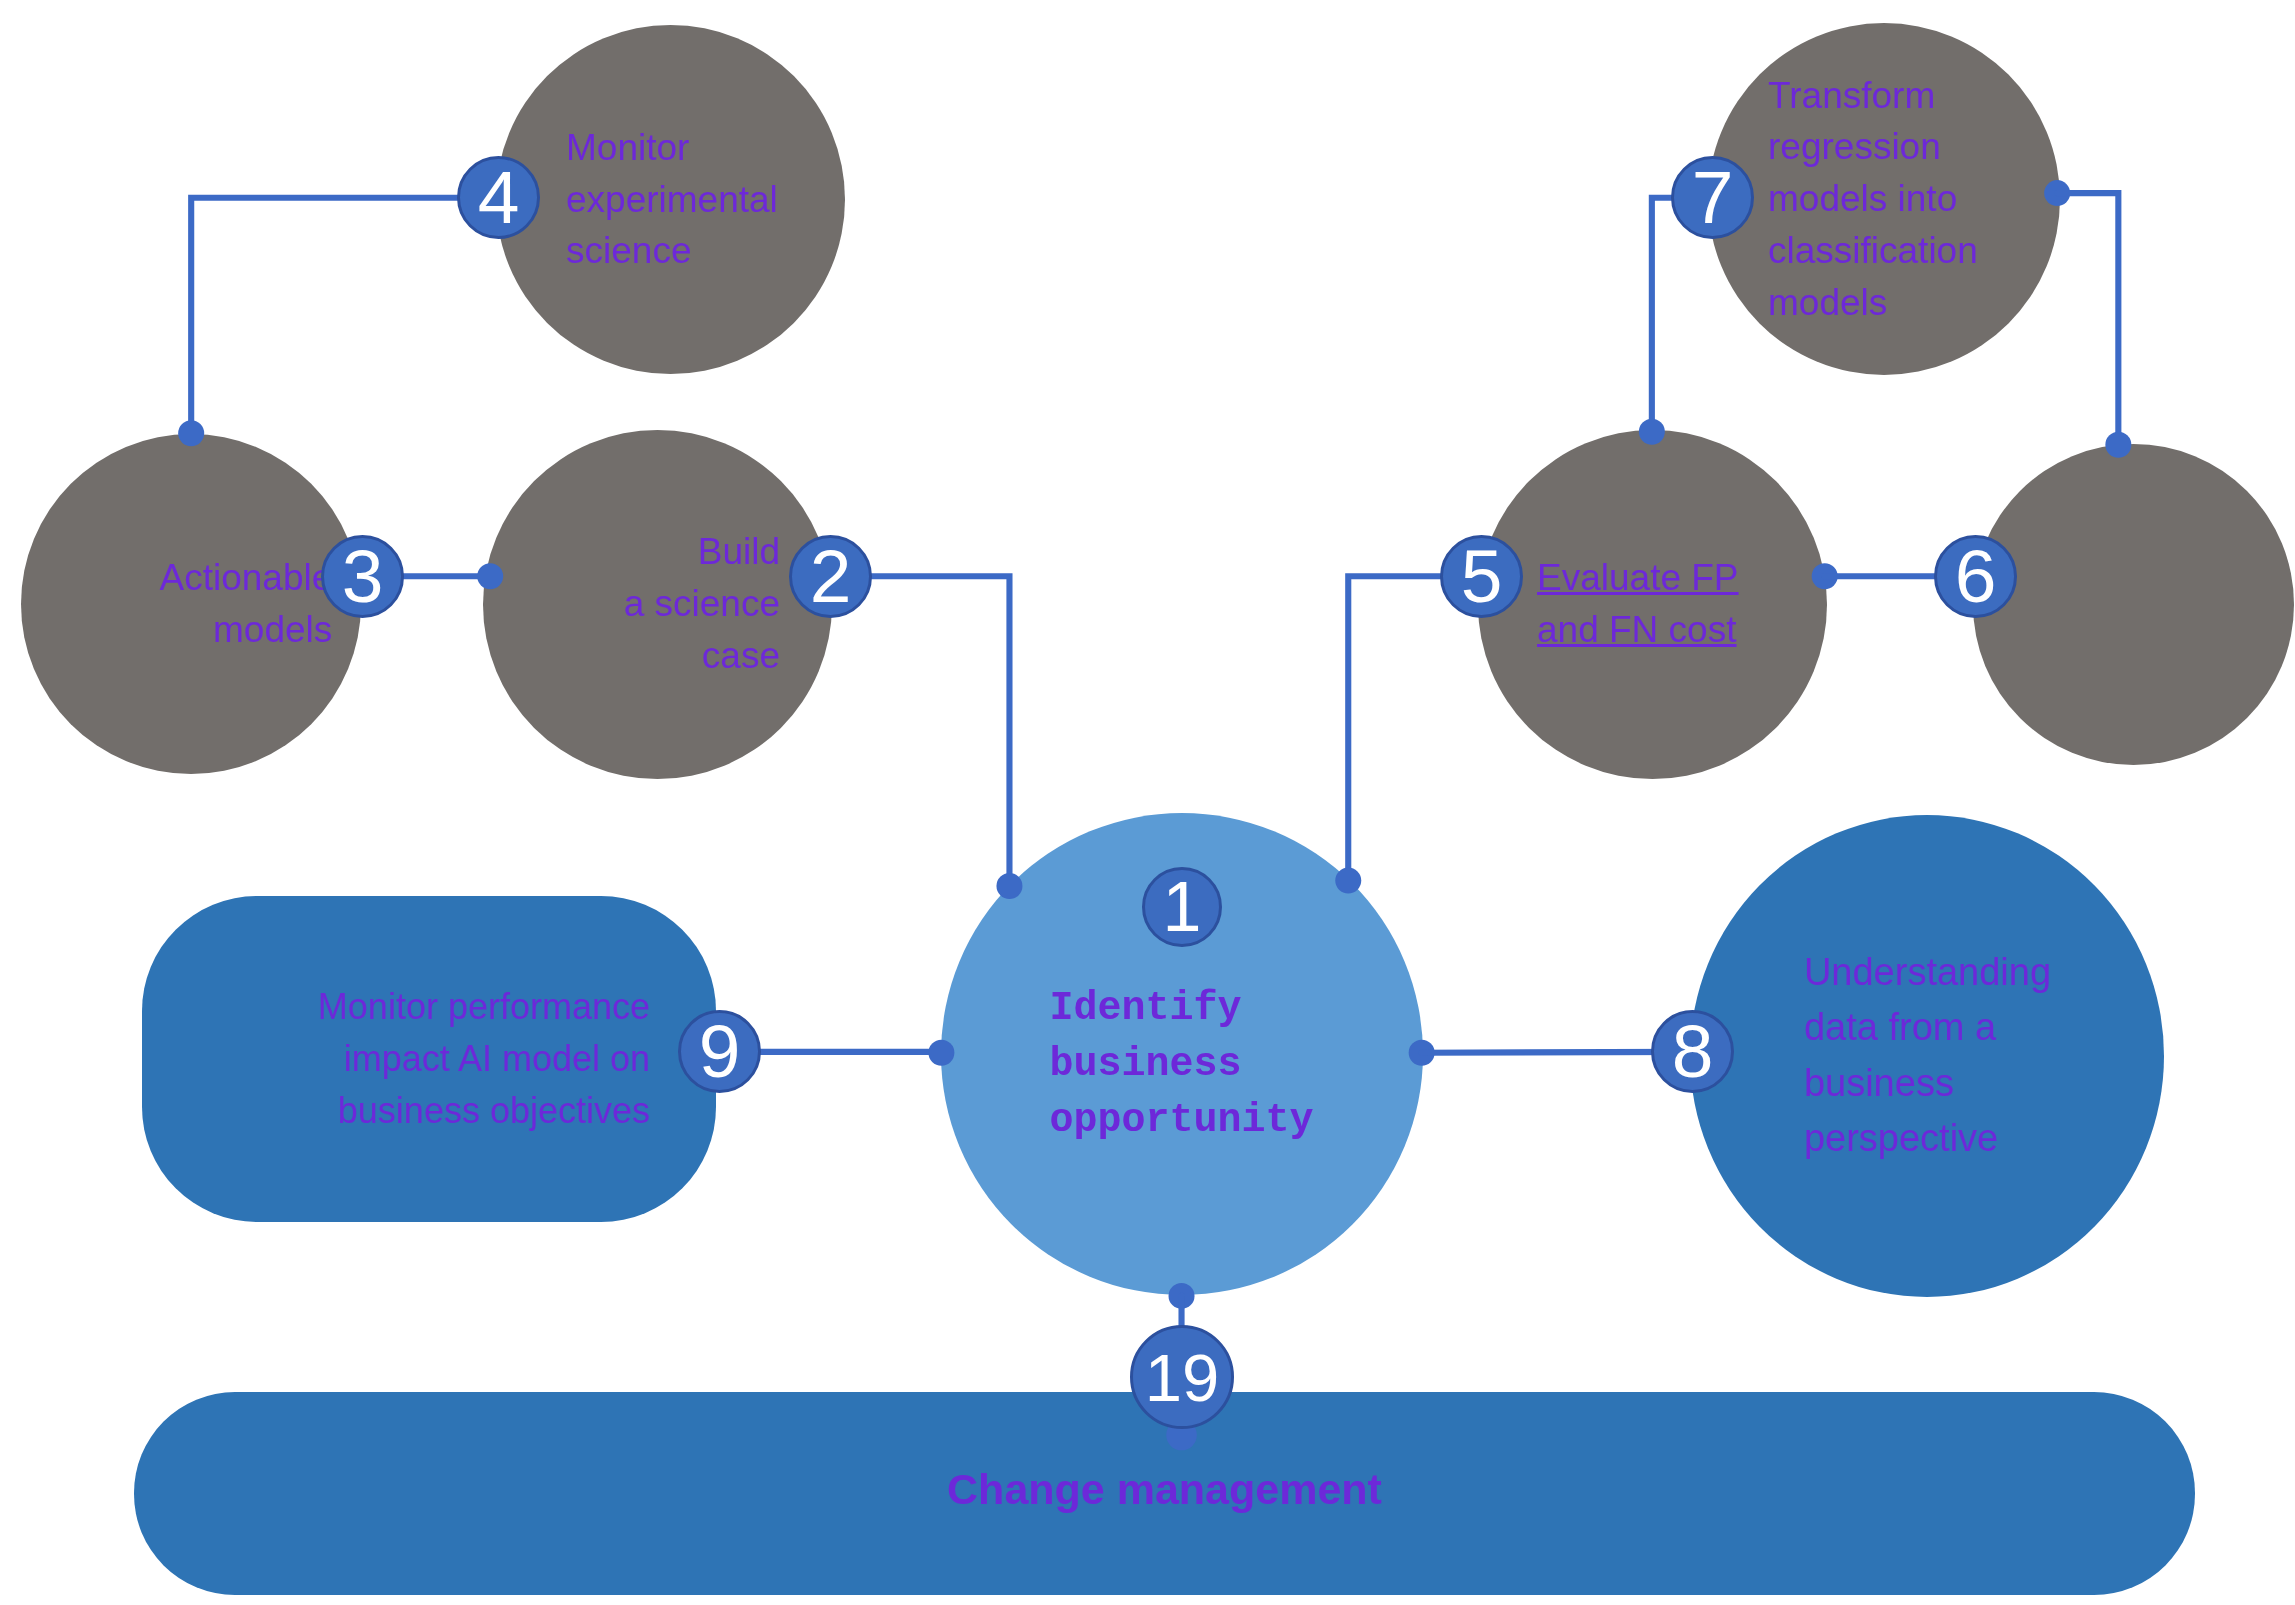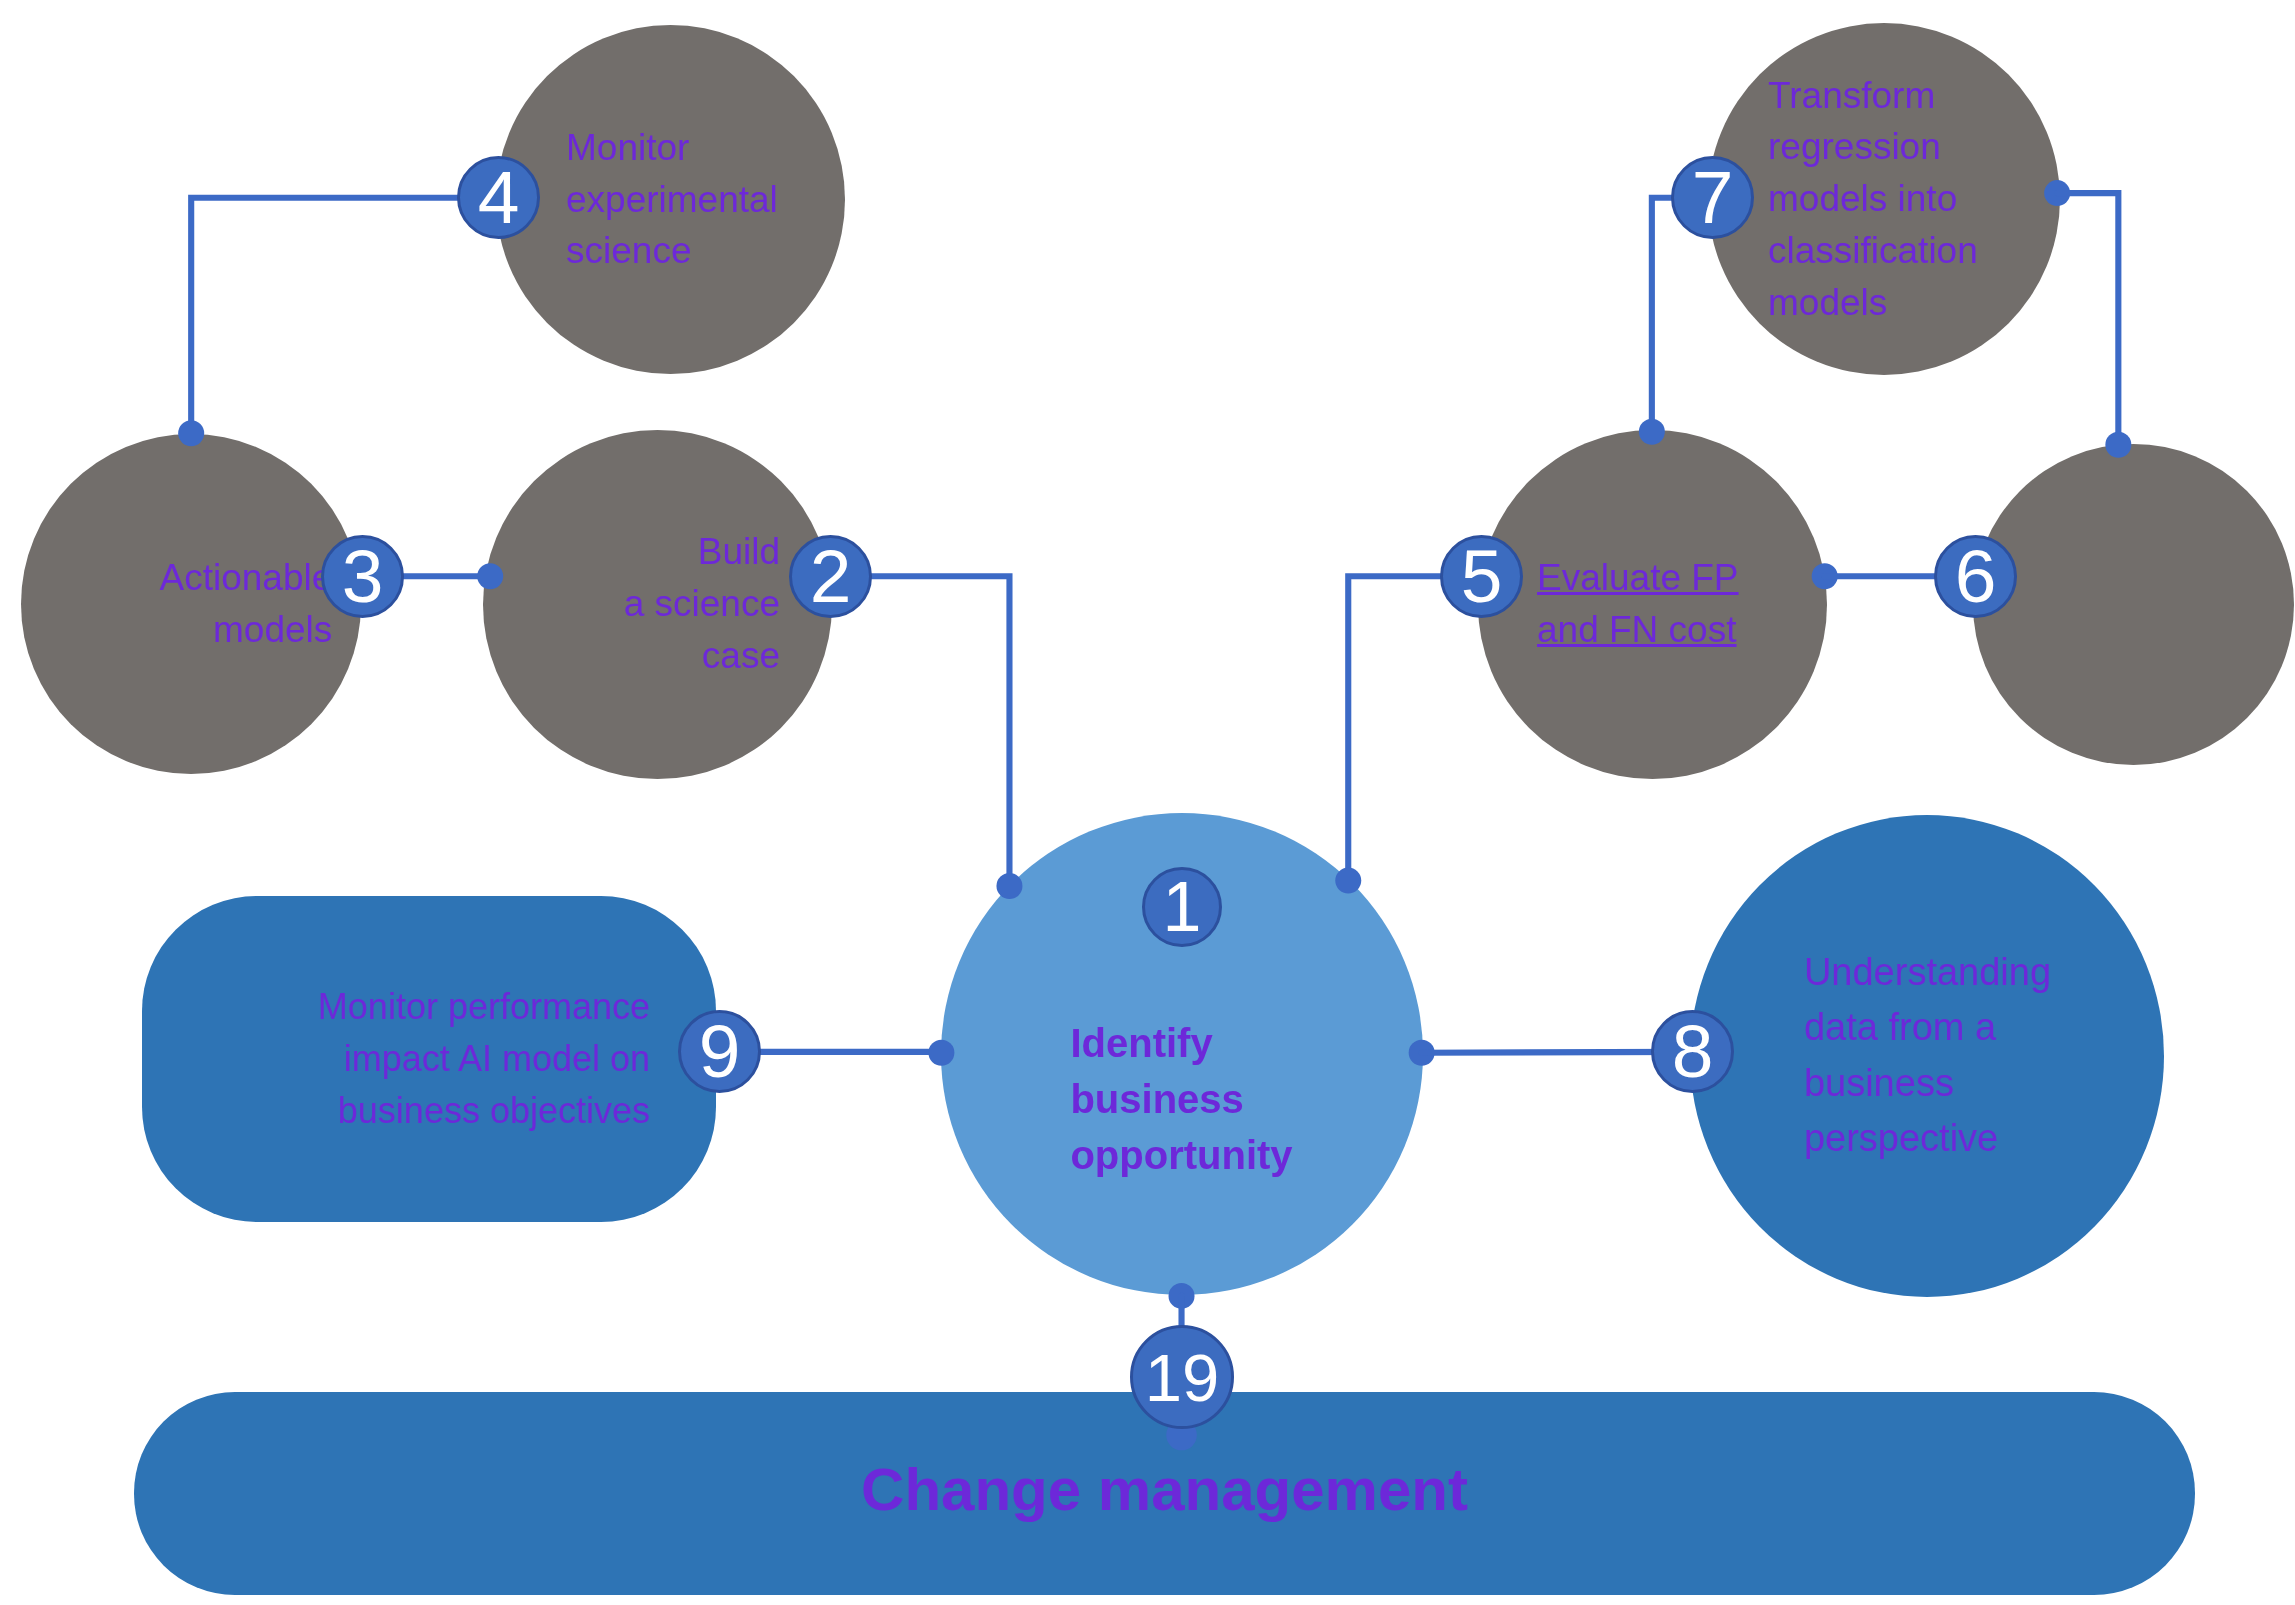--- a/index.html
+++ b/index.html
@@ -55,31 +55,31 @@
   <div class="ntext right" style="left:482px;  top:434px;  width:298px;height:340px;">Build
 a science
 case</div>
   <div class="ntext left" style="left:1768px; top:27.5px;   width:287px;height:343px;">Transform
 regression
 models into
 classification
 models</div>
   <div class="ntext left" style="left:1537px; top:434px;  width:275px;height:340px;text-decoration:underline;">Evaluate FP
 and FN cost</div>
-  <div class="ntext center bold" style="left:952px; top:973px; width:459px;height:252px;font-size:40px;">Identify
+  <div class="ntext center bold" style="left:952px; top:939px; width:459px;height:252px;font-size:40px;font-family:Liberation Mono, monospace;">Identify
 business
 opportunity</div>
   <div class="ntext center" style="left:1694px; top:826px; width:467px;height:459px;font-size:38px;line-height:1.45;">Understanding
 data from a
 business
 perspective</div>
   <div class="ntext right" style="left:191px;  top:906px; width:459px;height:306px;font-size:36px;line-height:1.45;">Monitor performance
 impact AI model on
 business objectives</div>
-  <div class="ntext center bold" style="left:134px; top:1392px; width:2061px;height:195px;font-size:60px;">Change management</div>
+  <div class="ntext center bold" style="left:134px; top:1392px; width:2061px;height:195px;font-size:43px;">Change management</div>
 
   <svg class="wires" width="2295" height="1606" viewBox="0 0 3001 2099">
     <polyline class="wire" points="652,258 250,258 250,558"></polyline>
     <circle class="dot" cx="250" cy="566" r="17"></circle>
 
     <line class="wire" x1="474" y1="753" x2="636" y2="753"></line>
     <circle class="dot" cx="641" cy="753" r="17"></circle>
 
     <polyline class="wire" points="1085,753 1320,753 1320,1152"></polyline>
     <circle class="dot" cx="1320" cy="1158" r="17"></circle>

